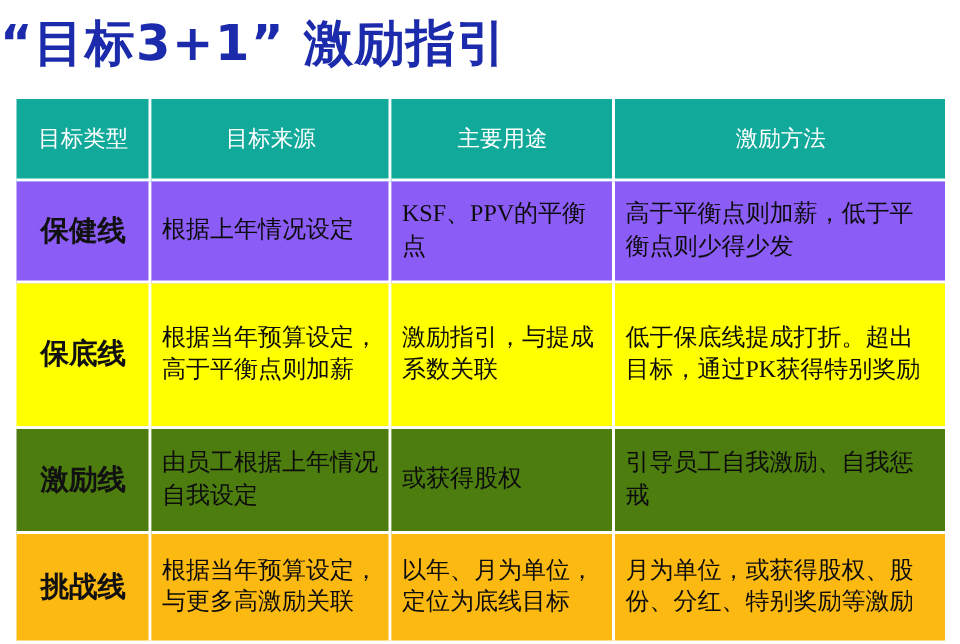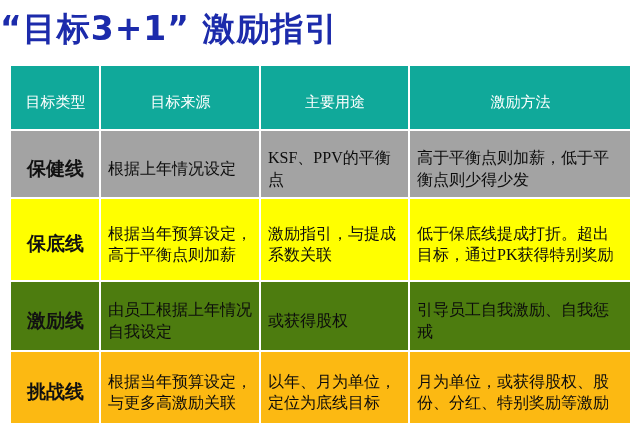--- a/index.html
+++ b/index.html
@@ -40,21 +40,21 @@
     table-layout: fixed;
   }
 
   #goal-table col.c1 { width: 90px; }
   #goal-table col.c2 { width: 160px; }
   #goal-table col.c3 { width: 149px; }
   #goal-table col.c4 { width: 220px; }
 
   #goal-table td, #goal-table th {
     vertical-align: middle;
-    padding: 14px 6px 5px 7px;
+    padding: 4px 6px 5px 7px;
     border-right: 2px solid #ffffff;
     border-bottom: 2px solid #ffffff;
   }
   #goal-table td:last-child, #goal-table th:last-child {
     border-right: none;
   }
   #goal-table tr:last-child td {
     border-bottom: none;
   }
 
@@ -86,27 +86,27 @@
 
   .body-cell {
     font-family: "Liberation Serif", "DejaVu Serif", serif;
     font-size: 16px;
     line-height: 1.32;
     color: #0c0c0c;
     text-align: left;
   }
 
   
-  .row-1 td { background: #a3a3a3; }
+  .row-1 td { background: #8b5cf6; }
   .row-2 td { background: #ffff00; }
   .row-3 td { background: #4d7c0f; }
   .row-4 td { background: #fcb912; }
 
   .row-1 { height: 68px; }
-  .row-2 { height: 83px; }
+  .row-2 { height: 97px; }
   .row-3 { height: 70px; }
   .row-4 { height: 71px; }
 
   
   .row-1 td { border-right-color: #e8ffb9; }
   .row-2 td { border-right-color: #ffff9c; }
   .row-3 td { border-right-color: #eafbfd; }
   .row-4 td { border-right-color: #ffd877; }
 </style>
 </head>

